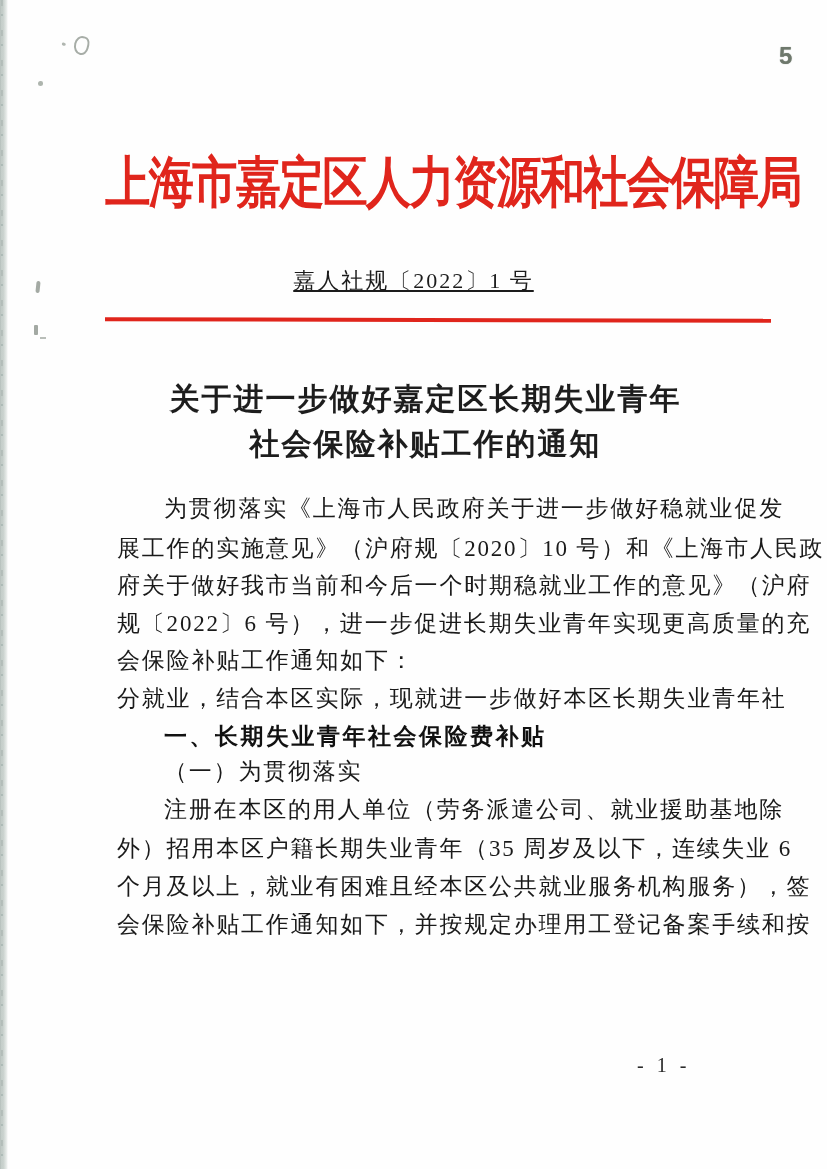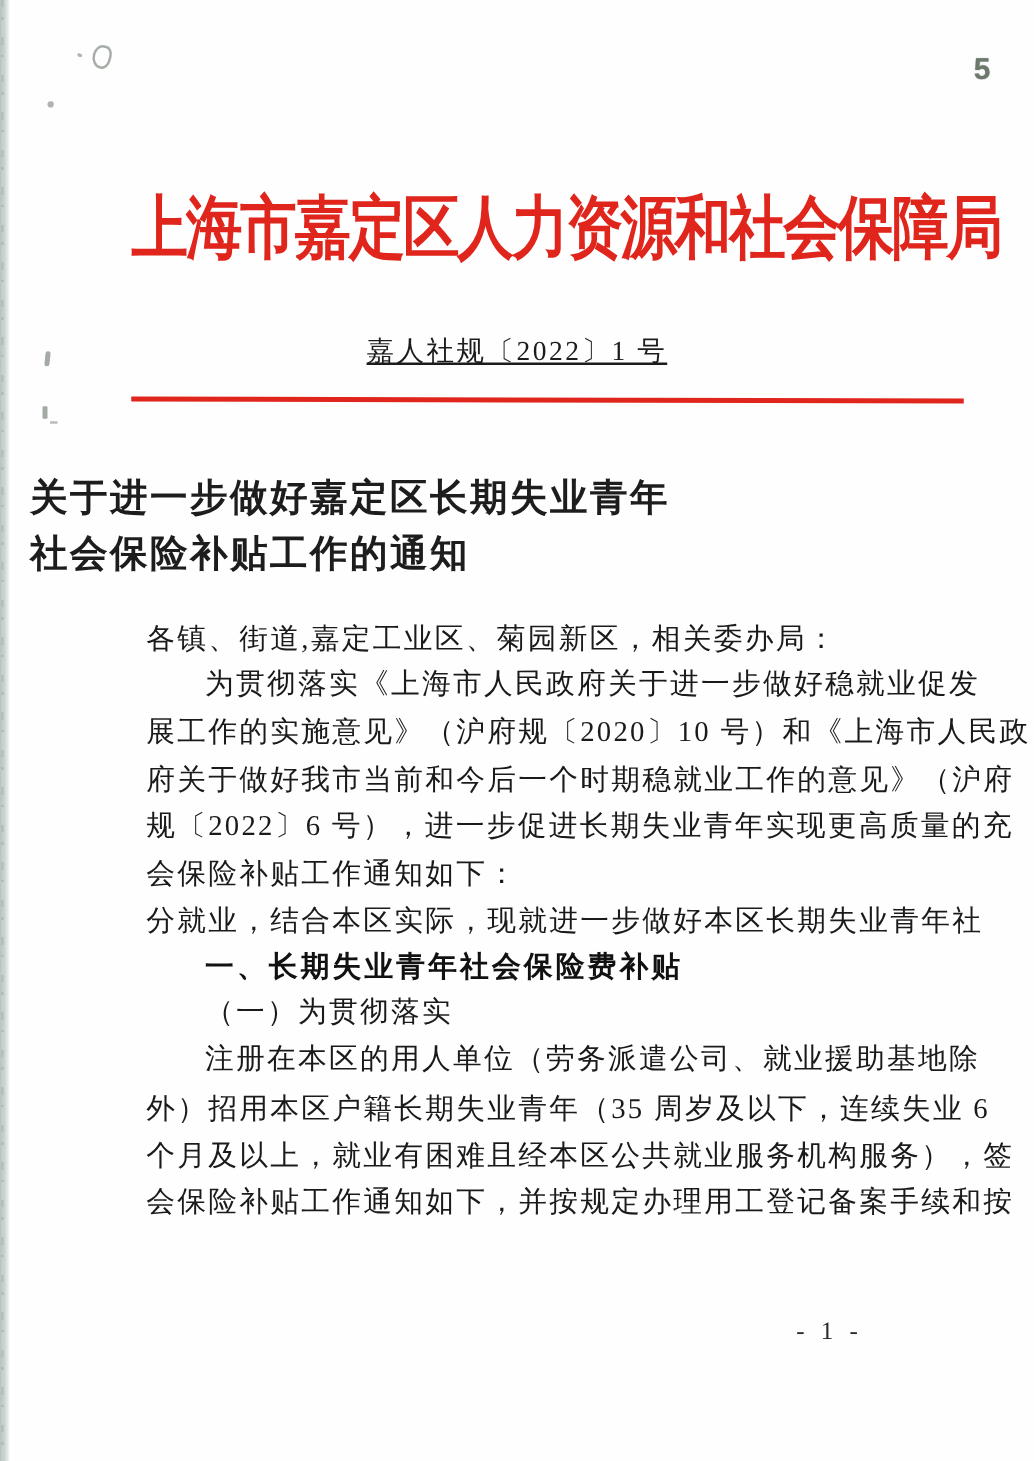--- a/index.html
+++ b/index.html
@@ -96,20 +96,21 @@
     left: 105px; top: 318px;
     width: 666px; height: 4px;
     background: #e0251c;
     transform: rotate(0.15deg);
   }
   
   .doc-title {
     position: absolute;
     left: 0; right: 0; top: 376px;
     padding-left: 24px;
+    text-align: center;
     font-weight: bold;
     font-size: 30px;
     line-height: 45px;
     letter-spacing: 2px;
     color: #1d1d1d;
   }
   
   .body-block {
     position: absolute;
     left: 117px; top: 492px;
@@ -155,21 +156,20 @@
   <div class="doc-number">嘉人社规〔2022〕1 号</div>
 
   <div class="red-rule"></div>
 
   <div class="doc-title">
     <div>关于进一步做好嘉定区长期失业青年</div>
     <div>社会保险补贴工作的通知</div>
   </div>
 
   <div class="body-block">
-    <div class="body-line">各镇、街道,嘉定工业区、菊园新区，相关委办局：</div>
     <div class="body-line indent">为贯彻落实《上海市人民政府关于进一步做好稳就业促发</div>
     <div class="body-line">展工作的实施意见》（沪府规〔2020〕10 号）和《上海市人民政</div>
     <div class="body-line">府关于做好我市当前和今后一个时期稳就业工作的意见》（沪府</div>
     <div class="body-line">规〔2022〕6 号），进一步促进长期失业青年实现更高质量的充</div>
     <div class="body-line">会保险补贴工作通知如下：</div>
     <div class="body-line">分就业，结合本区实际，现就进一步做好本区长期失业青年社</div>
     <div class="body-line indent heading-bold">一、长期失业青年社会保险费补贴</div>
     <div class="body-line indent">（一）为贯彻落实</div>
     <div class="body-line indent">注册在本区的用人单位（劳务派遣公司、就业援助基地除</div>
     <div class="body-line">外）招用本区户籍长期失业青年（35 周岁及以下，连续失业 6</div>

